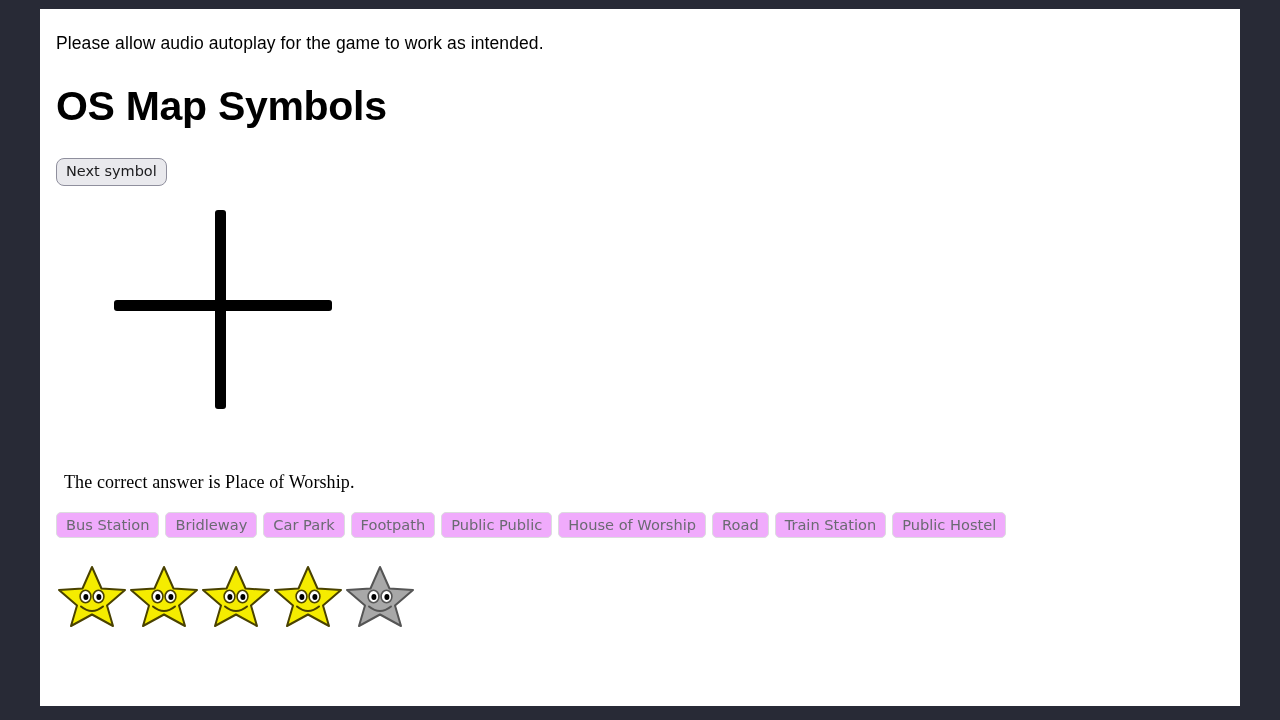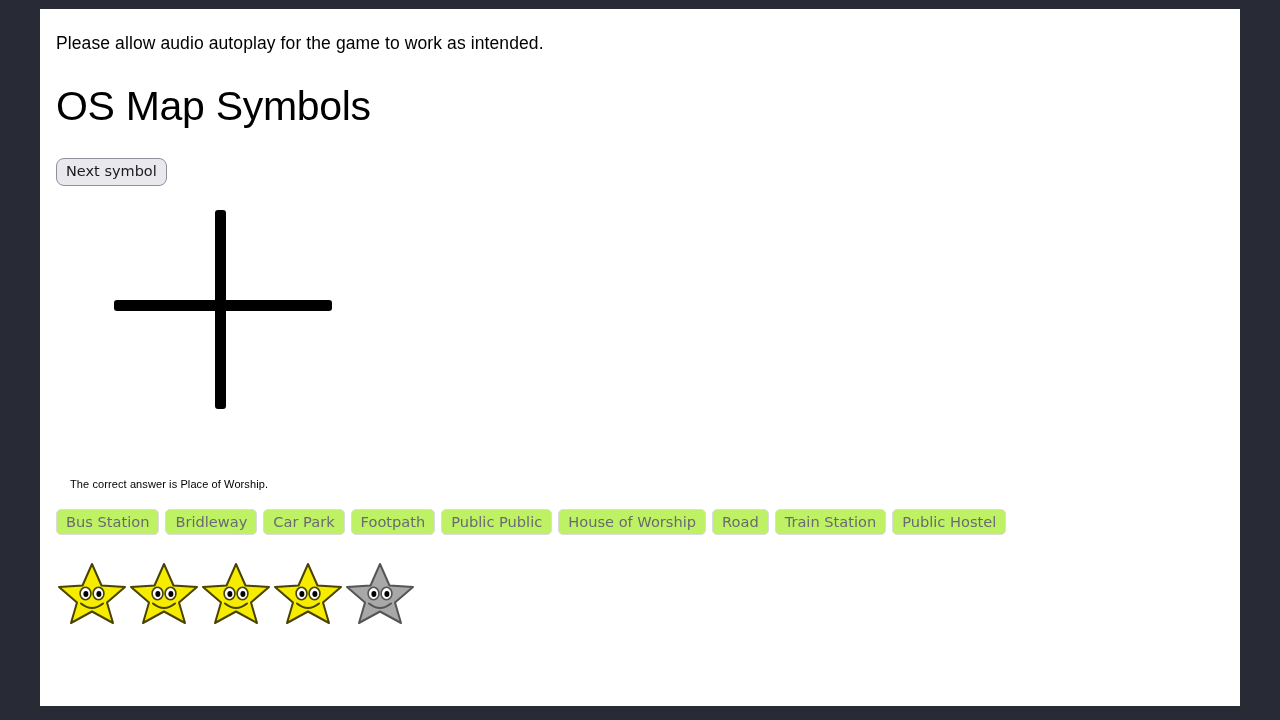--- a/index.html
+++ b/index.html
@@ -39,21 +39,21 @@
     line-height: 1.2;
     color: #000000;
     margin: 0;
     padding-top: 24px;
     letter-spacing: 0.1px;
   }
 
   .page-title {
     font-family: "Liberation Sans", sans-serif;
     font-size: 41px;
-    font-weight: normal;
+    font-weight: bold;
     color: #000000;
     margin: 0;
     padding-top: 30px;
     letter-spacing: -0.3px;
     line-height: 1.1;
   }
 
   .next-btn {
     margin-top: 29px;
     display: inline-block;
@@ -75,42 +75,42 @@
   }
 
   .symbol-svg {
     position: absolute;
     left: 10px;
     top: 0px;
     display: block;
   }
 
   .answer-text {
-    font-family: Liberation Sans, sans-serif;
-    font-size: 11px;
+    font-family: Liberation Serif, serif;
+    font-size: 18px;
     color: #000000;
-    margin: 14px;
+    margin: 8px;
     padding-top: 15px;
     letter-spacing: 0.1px;
   }
 
   .choices {
     margin-top: 19px;
     display: flex;
     flex-wrap: wrap;
     gap: 6px;
     align-items: flex-start;
     max-width: 1090px;
   }
 
   .choice-btn {
     font-family: "DejaVu Sans", sans-serif;
     font-size: 14.6px;
     color: #6a6a72;
-    background: #bef264;
+    background: #f0abfc;
     border: 1px solid #dcdcdf;
     border-radius: 5px;
     padding: 3px 9px 4px 9px;
     line-height: 1.2;
     white-space: nowrap;
     cursor: default;
   }
 
   .stars {
     margin-top: 25px;

